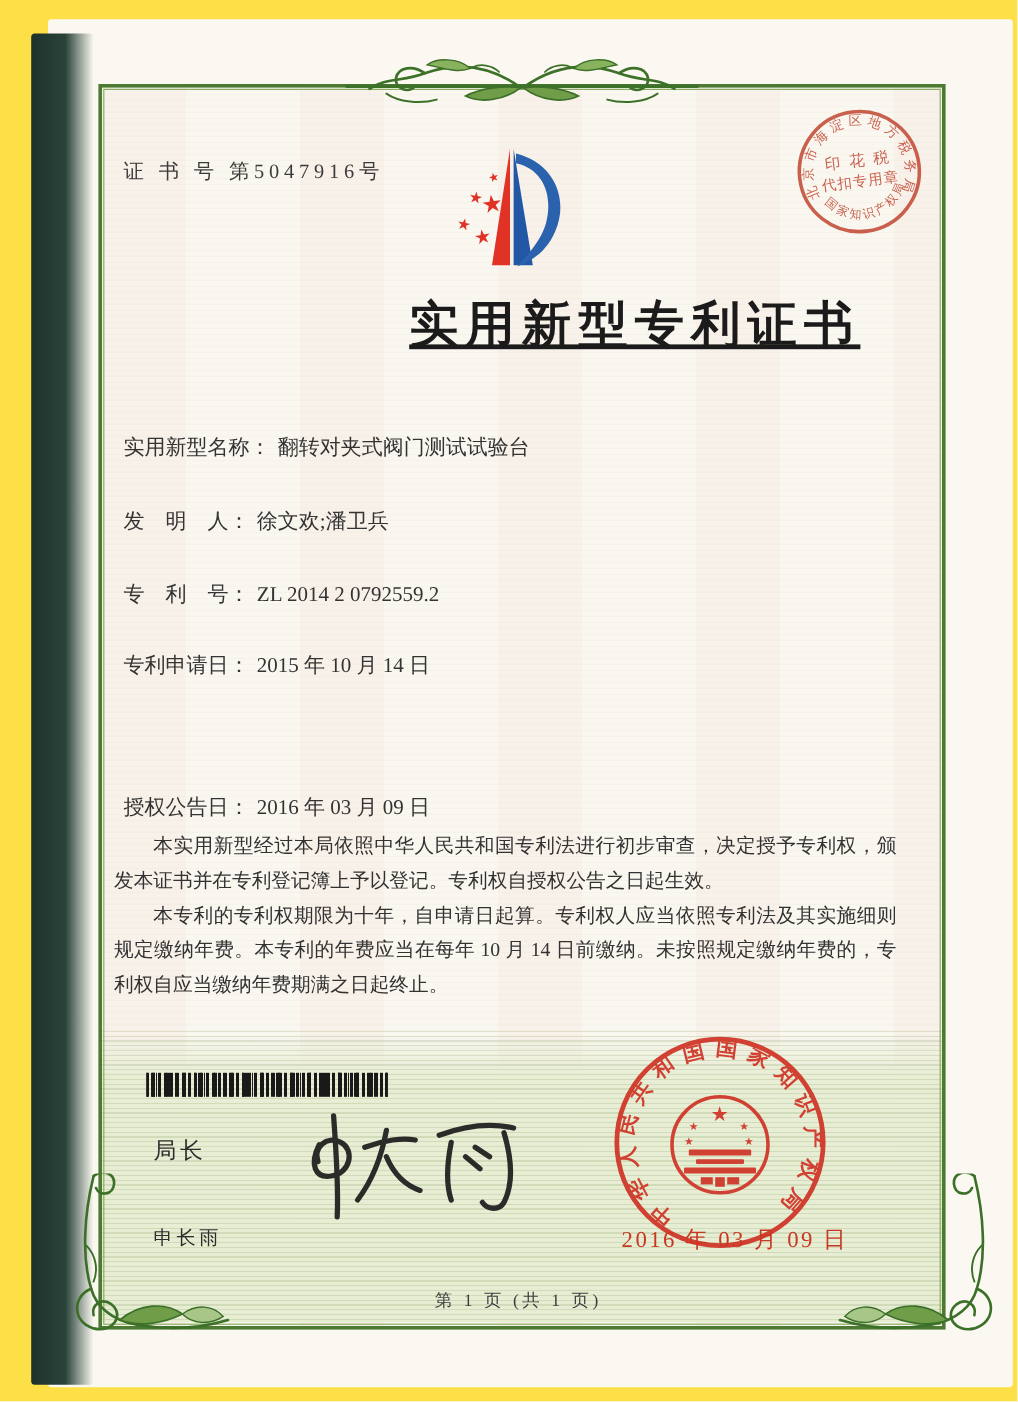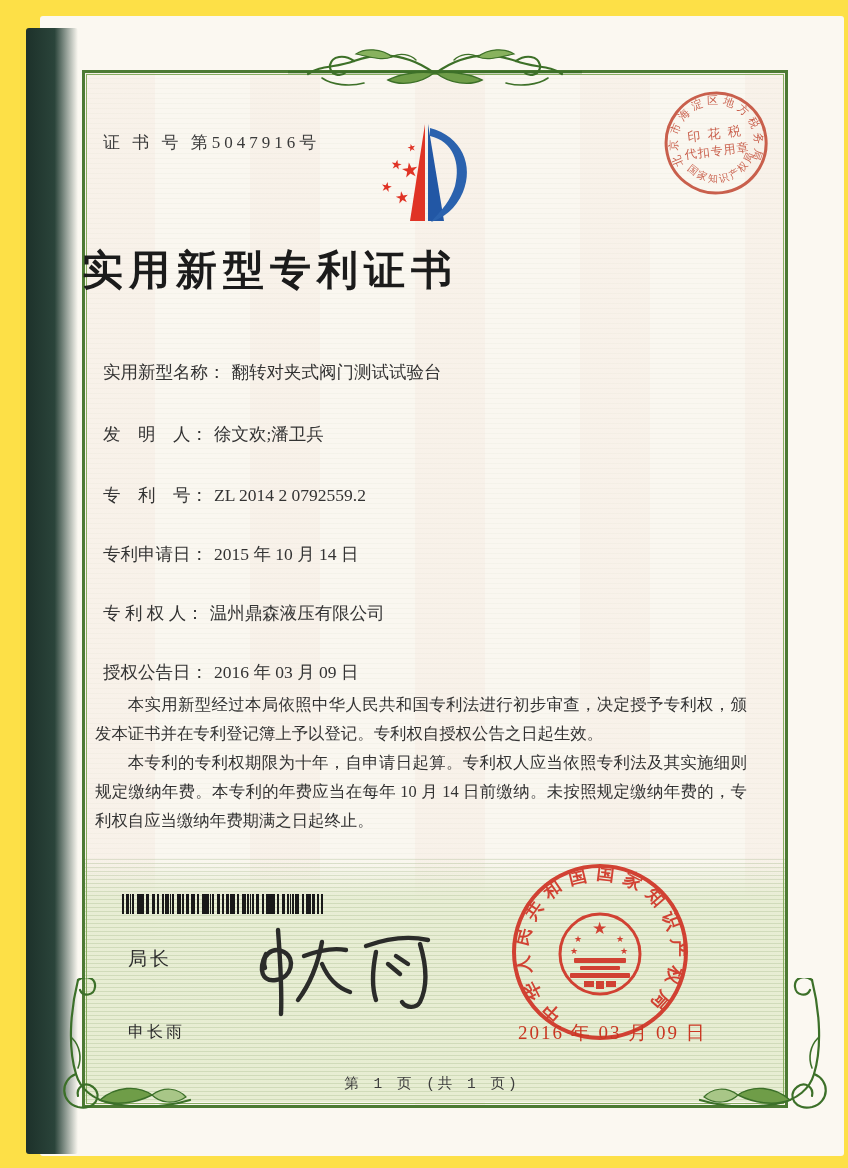--- a/index.html
+++ b/index.html
@@ -18,40 +18,40 @@
            repeating-linear-gradient(90deg, rgba(238,211,199,0.16) 0 70px, rgba(255,255,255,0) 70px 165px),
            repeating-linear-gradient(180deg, rgba(170,185,150,0.07) 0 1px, rgba(255,255,255,0) 1px 5px),
            #faf7f0;}
   .frame::after{content:"";position:absolute;inset:1px;border:1px solid #87ae60;pointer-events:none;}
   .green-zone{position:absolute;left:0;top:786px;width:100%;height:243px;
          background:
            repeating-linear-gradient(180deg, rgba(125,155,95,0.22) 0 1px, rgba(255,255,255,0) 1px 4px),
            linear-gradient(180deg, rgba(231,237,211,0) 0%, rgba(231,237,211,0.95) 16%, #e7edd2 100%);}
   
   .cert-no{position:absolute;left:103px;top:131px;font-size:17px;letter-spacing:4px;color:#3a3a3a;}
-  .title{position:absolute;left:82px;top:243px;width:635px;text-align:left;
-         font-size:41px;font-weight:700;letter-spacing:6px;color:#1b1b1b;}
+  .title{position:absolute;left:82px;top:243px;width:635px;text-align:right;
+         font-size:41px;font-weight:700;letter-spacing:6px;color:#1b1b1b;text-decoration:underline;}
   .field{position:absolute;left:103px;width:620px;font-size:17.5px;color:#333;}
   .field .lbl{margin-right:6px;}
   .paras{position:absolute;left:95px;top:690px;width:652px;font-size:16.4px;line-height:1.77;
          text-align:justify;color:#323232;}
   .paras p{margin:0;text-indent:2em;}
   .barcode{position:absolute;left:122px;top:894px;width:201px;height:20px;
          background:
            repeating-linear-gradient(90deg,#191919 0 2px,transparent 2px 5px),
            repeating-linear-gradient(90deg,#191919 0 1px,transparent 1px 8px),
            repeating-linear-gradient(90deg,transparent 0 4px,#191919 4px 7px,transparent 7px 13px);}
   .officer-title{position:absolute;left:128px;top:946px;font-size:19px;letter-spacing:3px;color:#2c2c2c;}
   .officer-name{position:absolute;left:128px;top:982px;font-size:16px;letter-spacing:3px;color:#2c2c2c;margin-top:40px;}
   .signature{position:absolute;left:238px;top:912px;}
   .seal{position:absolute;left:510px;top:862px;opacity:0.93;}
   .seal-date{position:absolute;left:518px;top:1020px;font-size:19px;letter-spacing:2px;color:#c93722;}
   .tax-stamp{position:absolute;left:660px;top:86px;opacity:0.9;transform:rotate(-7deg);}
   .footer{position:absolute;left:82px;top:1074px;width:700px;text-align:center;
-          font-size:14.5px;letter-spacing:3px;color:#3d3d3d;font-family:Liberation Mono, monospace;}
+          font-size:14.5px;letter-spacing:3px;color:#3d3d3d;}
   .logo{position:absolute;left:364px;top:116px;}
   .flourish{position:absolute;left:288px;top:44px;}
   .corner-l{position:absolute;left:52px;top:978px;}
   .corner-r{position:absolute;left:698px;top:978px;transform:scaleX(-1);}
 </style>
 </head>
 <body>
 
 <div class="canvas">
   <div class="page"></div>
@@ -134,23 +134,20 @@
     <span class="lbl">实用新型名称：</span><span>翻转对夹式阀门测试试验台</span>
   </div>
   <div class="field" style="top:422px">
     <span class="lbl">发　明　人：</span><span>徐文欢;潘卫兵</span>
   </div>
   <div class="field" style="top:483px">
     <span class="lbl">专　利　号：</span><span>ZL 2014 2 0792559.2</span>
   </div>
   <div class="field" style="top:542px">
     <span class="lbl">专利申请日：</span><span>2015 年 10 月 14 日</span>
-  </div>
-  <div class="field" style="top:601px">
-    <span class="lbl">专 利 权 人：</span><span>温州鼎森液压有限公司</span>
   </div>
   <div class="field" style="top:660px">
     <span class="lbl">授权公告日：</span><span>2016 年 03 月 09 日</span>
   </div>
 
   <div class="paras">
     <p>本实用新型经过本局依照中华人民共和国专利法进行初步审查，决定授予专利权，颁发本证书并在专利登记簿上予以登记。专利权自授权公告之日起生效。</p>
     <p>本专利的专利权期限为十年，自申请日起算。专利权人应当依照专利法及其实施细则规定缴纳年费。本专利的年费应当在每年 10 月 14 日前缴纳。未按照规定缴纳年费的，专利权自应当缴纳年费期满之日起终止。</p>
   </div>
 

